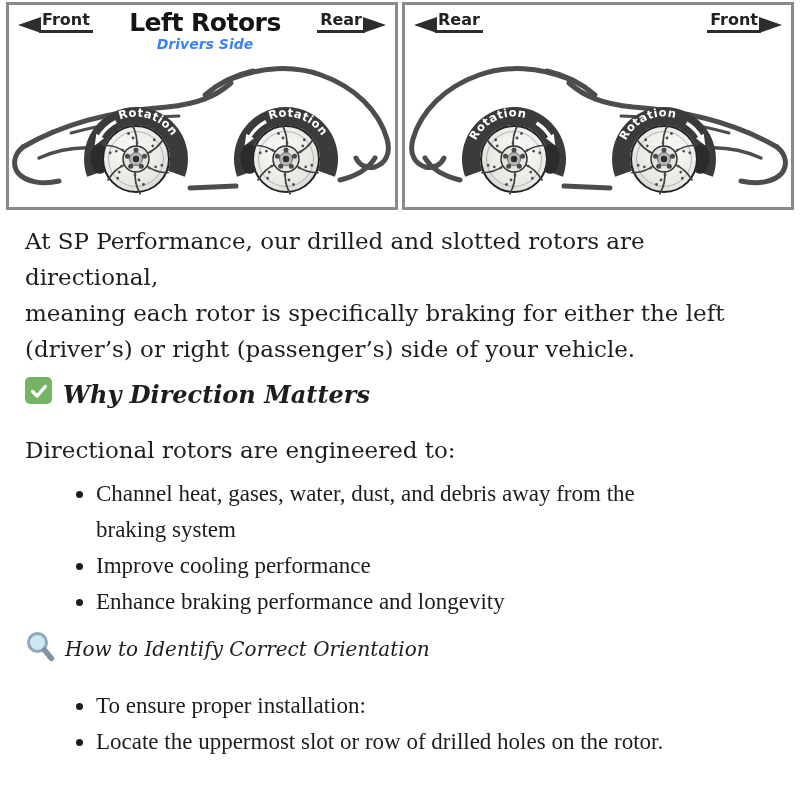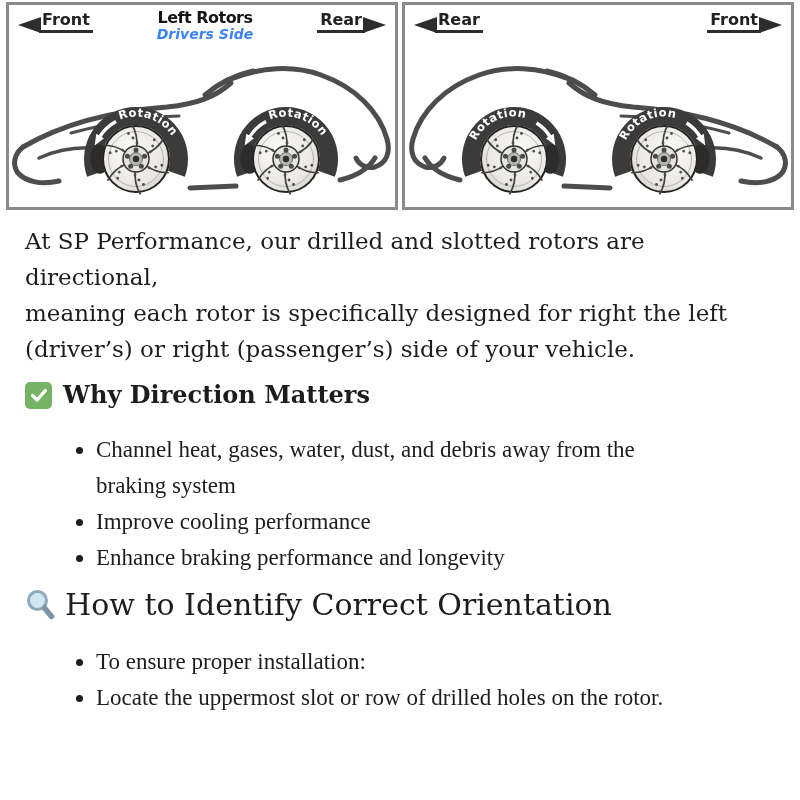--- a/index.html
+++ b/index.html
@@ -8,30 +8,30 @@
   
   .diagram{display:flex;gap:4px;margin:2px 6px 0 6px;height:208px;}
   .panel{flex:1;border:3px solid #8a8a8a;background:#fff;overflow:hidden;}
   .panel-header{display:flex;justify-content:space-between;align-items:flex-start;padding:6px 9px 0 9px;font-family:"DejaVu Sans",sans-serif;height:42px;}
   .dir{display:flex;align-items:center;}
   .dir-label{font-weight:bold;font-size:16px;line-height:1.15;border-bottom:3px solid #2d2d2d;padding:0 3px 1px 3px;color:#222;}
   .tri{width:0;height:0;border-top:8px solid transparent;border-bottom:8px solid transparent;margin-top:6px;}
   .tri-l{border-right:23px solid #2d2d2d;margin-right:-2px;}
   .tri-r{border-left:23px solid #2d2d2d;margin-left:-2px;}
   .panel-titles{text-align:center;margin-top:-1px;}
-  .panel-title{font-size:16px;font-weight:bold;line-height:1.02;letter-spacing:-0.5px;color:#151515;}
+  .panel-title{font-size:25px;font-weight:bold;line-height:1.02;letter-spacing:-0.5px;color:#151515;}
   .panel-subtitle{font-size:14px;font-weight:bold;font-style:italic;color:#3b82f6;}
   .car-svg{display:block;width:100%;height:160px;}
 
   
   .content{padding:13px 28px 0 25px;font-size:23px;line-height:36px;}
   .intro{margin:0 0 10px 0;white-space:pre-line;}
-  .h2{display:flex;align-items:center;margin:0;}
+  .h2{display:flex;margin:0;font-style:italic;}
   .h2a{font-size:24px;font-weight:bold;margin:0 0 19px 0;gap:11px;}
-  .h2b{font-size:30px;font-weight:normal;margin:11px 0 21px 0;gap:9px;}
+  .h2b{font-size:20px;font-weight:normal;margin:11px 0 21px 0;gap:9px;}
   .lead{margin:0 0 6px 0;}
   ul.blist{margin:8px;padding:0 0 0 63px;font-family:Liberation Serif, serif;}
   ul.blist li{white-space:pre-line;}
   .check-icon{width:27px;height:27px;border-radius:5px;background:#76b465;flex:none;display:flex;align-items:center;justify-content:center;}
   .mag-icon{width:31px;height:33px;flex:none;}
 </style>
 </head>
 <body>
 
 <div class="diagram">
@@ -158,32 +158,33 @@
           <textPath href="#rotTextCW" startOffset="4">Rotation</textPath>
         </text>
       </g>
     </svg>
   </div>
 </div>
 
 <div class="content">
 
   <p class="intro">At SP Performance, our drilled and slotted rotors are directional,
-meaning each rotor is specifically designed for right the left
+meaning each rotor is specifically braking for either the left
 (driver’s) or right (passenger’s) side of your vehicle.</p>
 
   <div class="h2 h2a">
     <span class="check-icon">
       <svg width="22" height="22" viewBox="0 0 24 24">
           <path d="M5 12.5 L10 17.5 L19 7" stroke="#fff" stroke-width="3.6" fill="none" stroke-linecap="round" stroke-linejoin="round"></path>
         </svg>
     </span>
     <span>Why Direction Matters</span>
   </div>
 
+  <p class="lead">Directional rotors are engineered to:</p>
 
   <ul class="blist">
     <li>Channel heat, gases, water, dust, and debris away from the
 braking system</li>
     <li>Improve cooling performance</li>
     <li>Enhance braking performance and longevity</li>
   </ul>
 
   <div class="h2 h2b">
     <span class="mag-icon">

